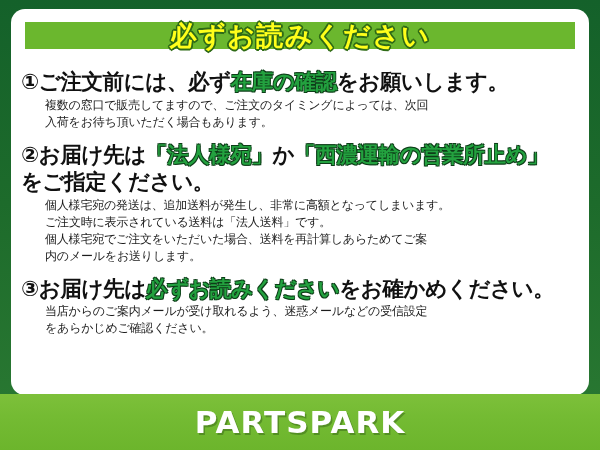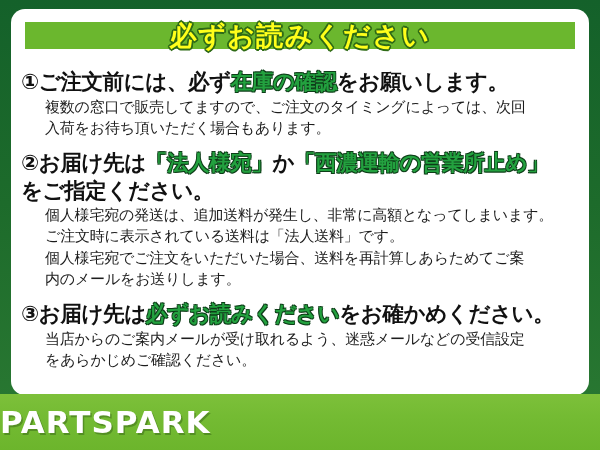--- a/index.html
+++ b/index.html
@@ -86,40 +86,41 @@
   .item-heading.wrap { white-space: normal; }
   .hl {
     color: #23a13f;
     text-shadow:
       -0.8px -0.8px 0 #0d3d18,
        0.8px -0.8px 0 #0d3d18,
       -0.8px  0.8px 0 #0d3d18,
        0.8px  0.8px 0 #0d3d18;
   }
   .item-body {
-    font-size: 15px;
+    font-size: 12px;
     color: #1c1c1c;
     line-height: 1.42;
     margin: 0 0 0 24px;
     letter-spacing: -0.2px;
     white-space: pre-line;
   }
   .item-1 { margin-top: 2px; }
   .item-2 { margin-top: 10px; }
   .item-3 { margin-top: 10px; }
   
   .footer {
     position: absolute;
     left: 0;
     right: 0;
     bottom: 0;
     height: 56px;
     background: linear-gradient(180deg, #7dc03a 0%, #74bb33 40%, #6cb52c 100%);
     display: flex;
     align-items: center;
+    justify-content: center;
   }
   .brand {
     font-family: "DejaVu Sans", "Liberation Sans", sans-serif;
     font-size: 31px;
     font-weight: bold;
     color: #ffffff;
     letter-spacing: 1px;
     line-height: 1;
     text-shadow: 1.5px 1.5px 0 rgba(60,110,25,0.55);
   }

